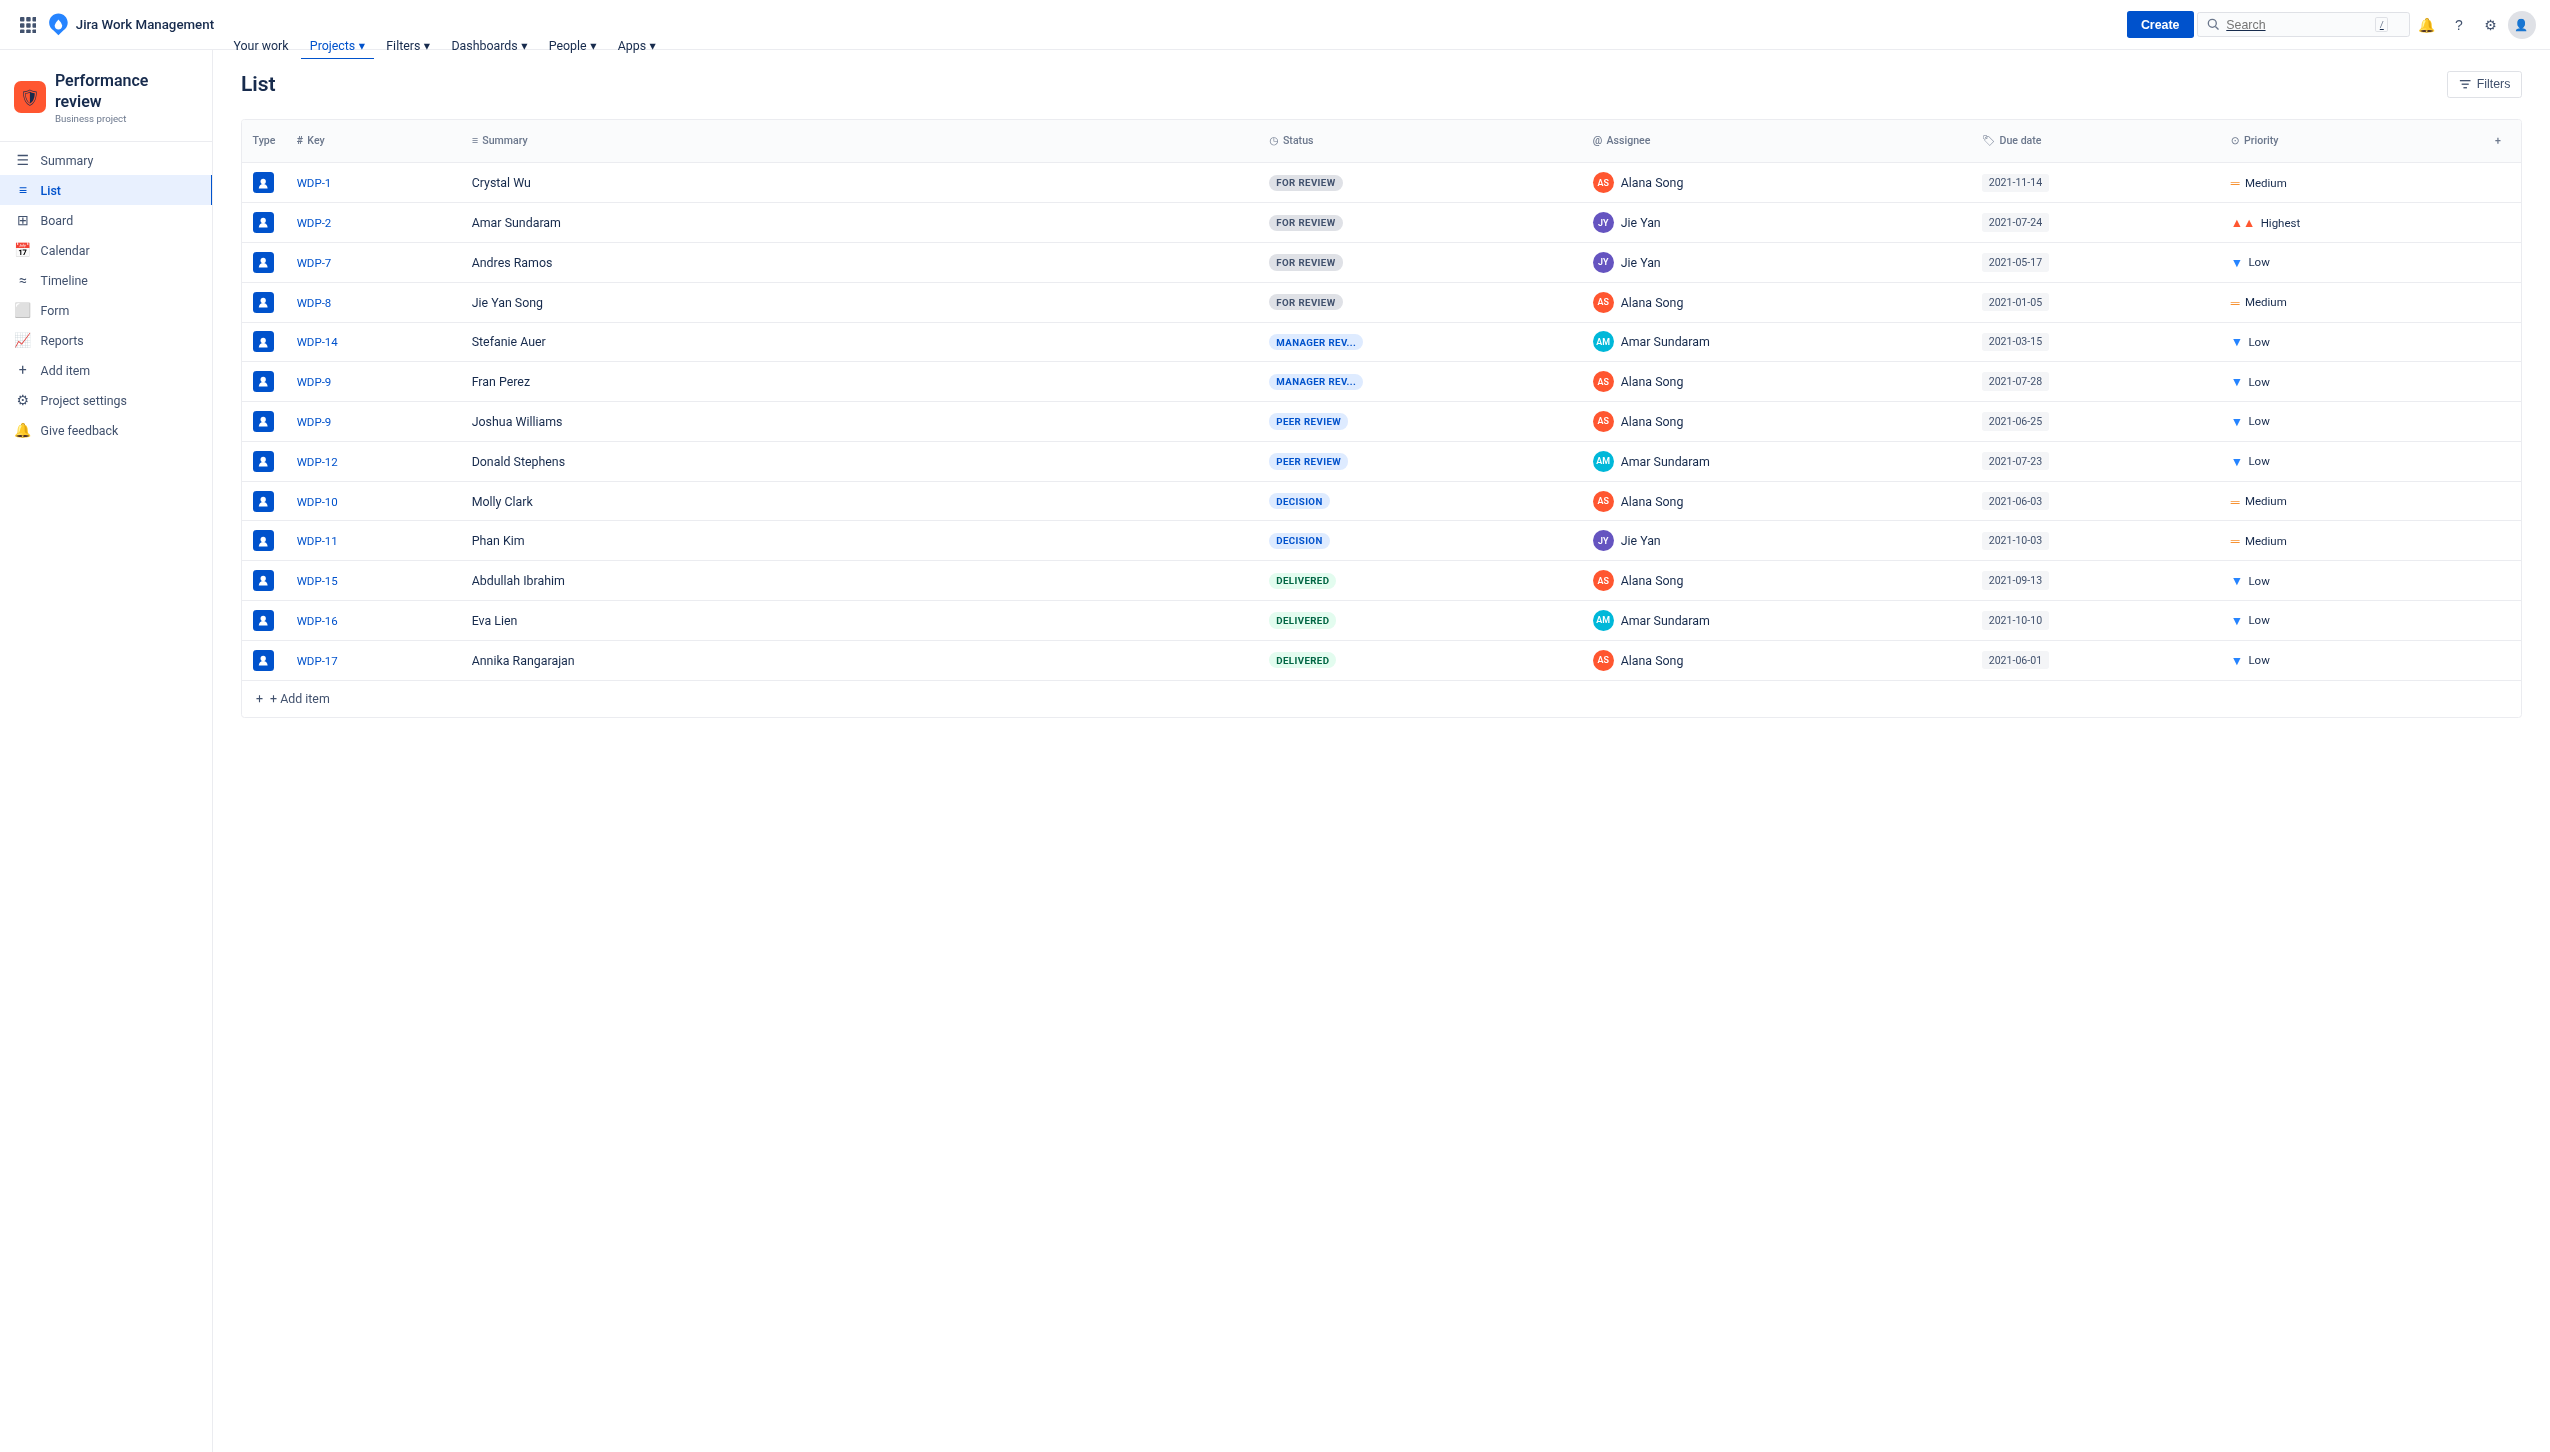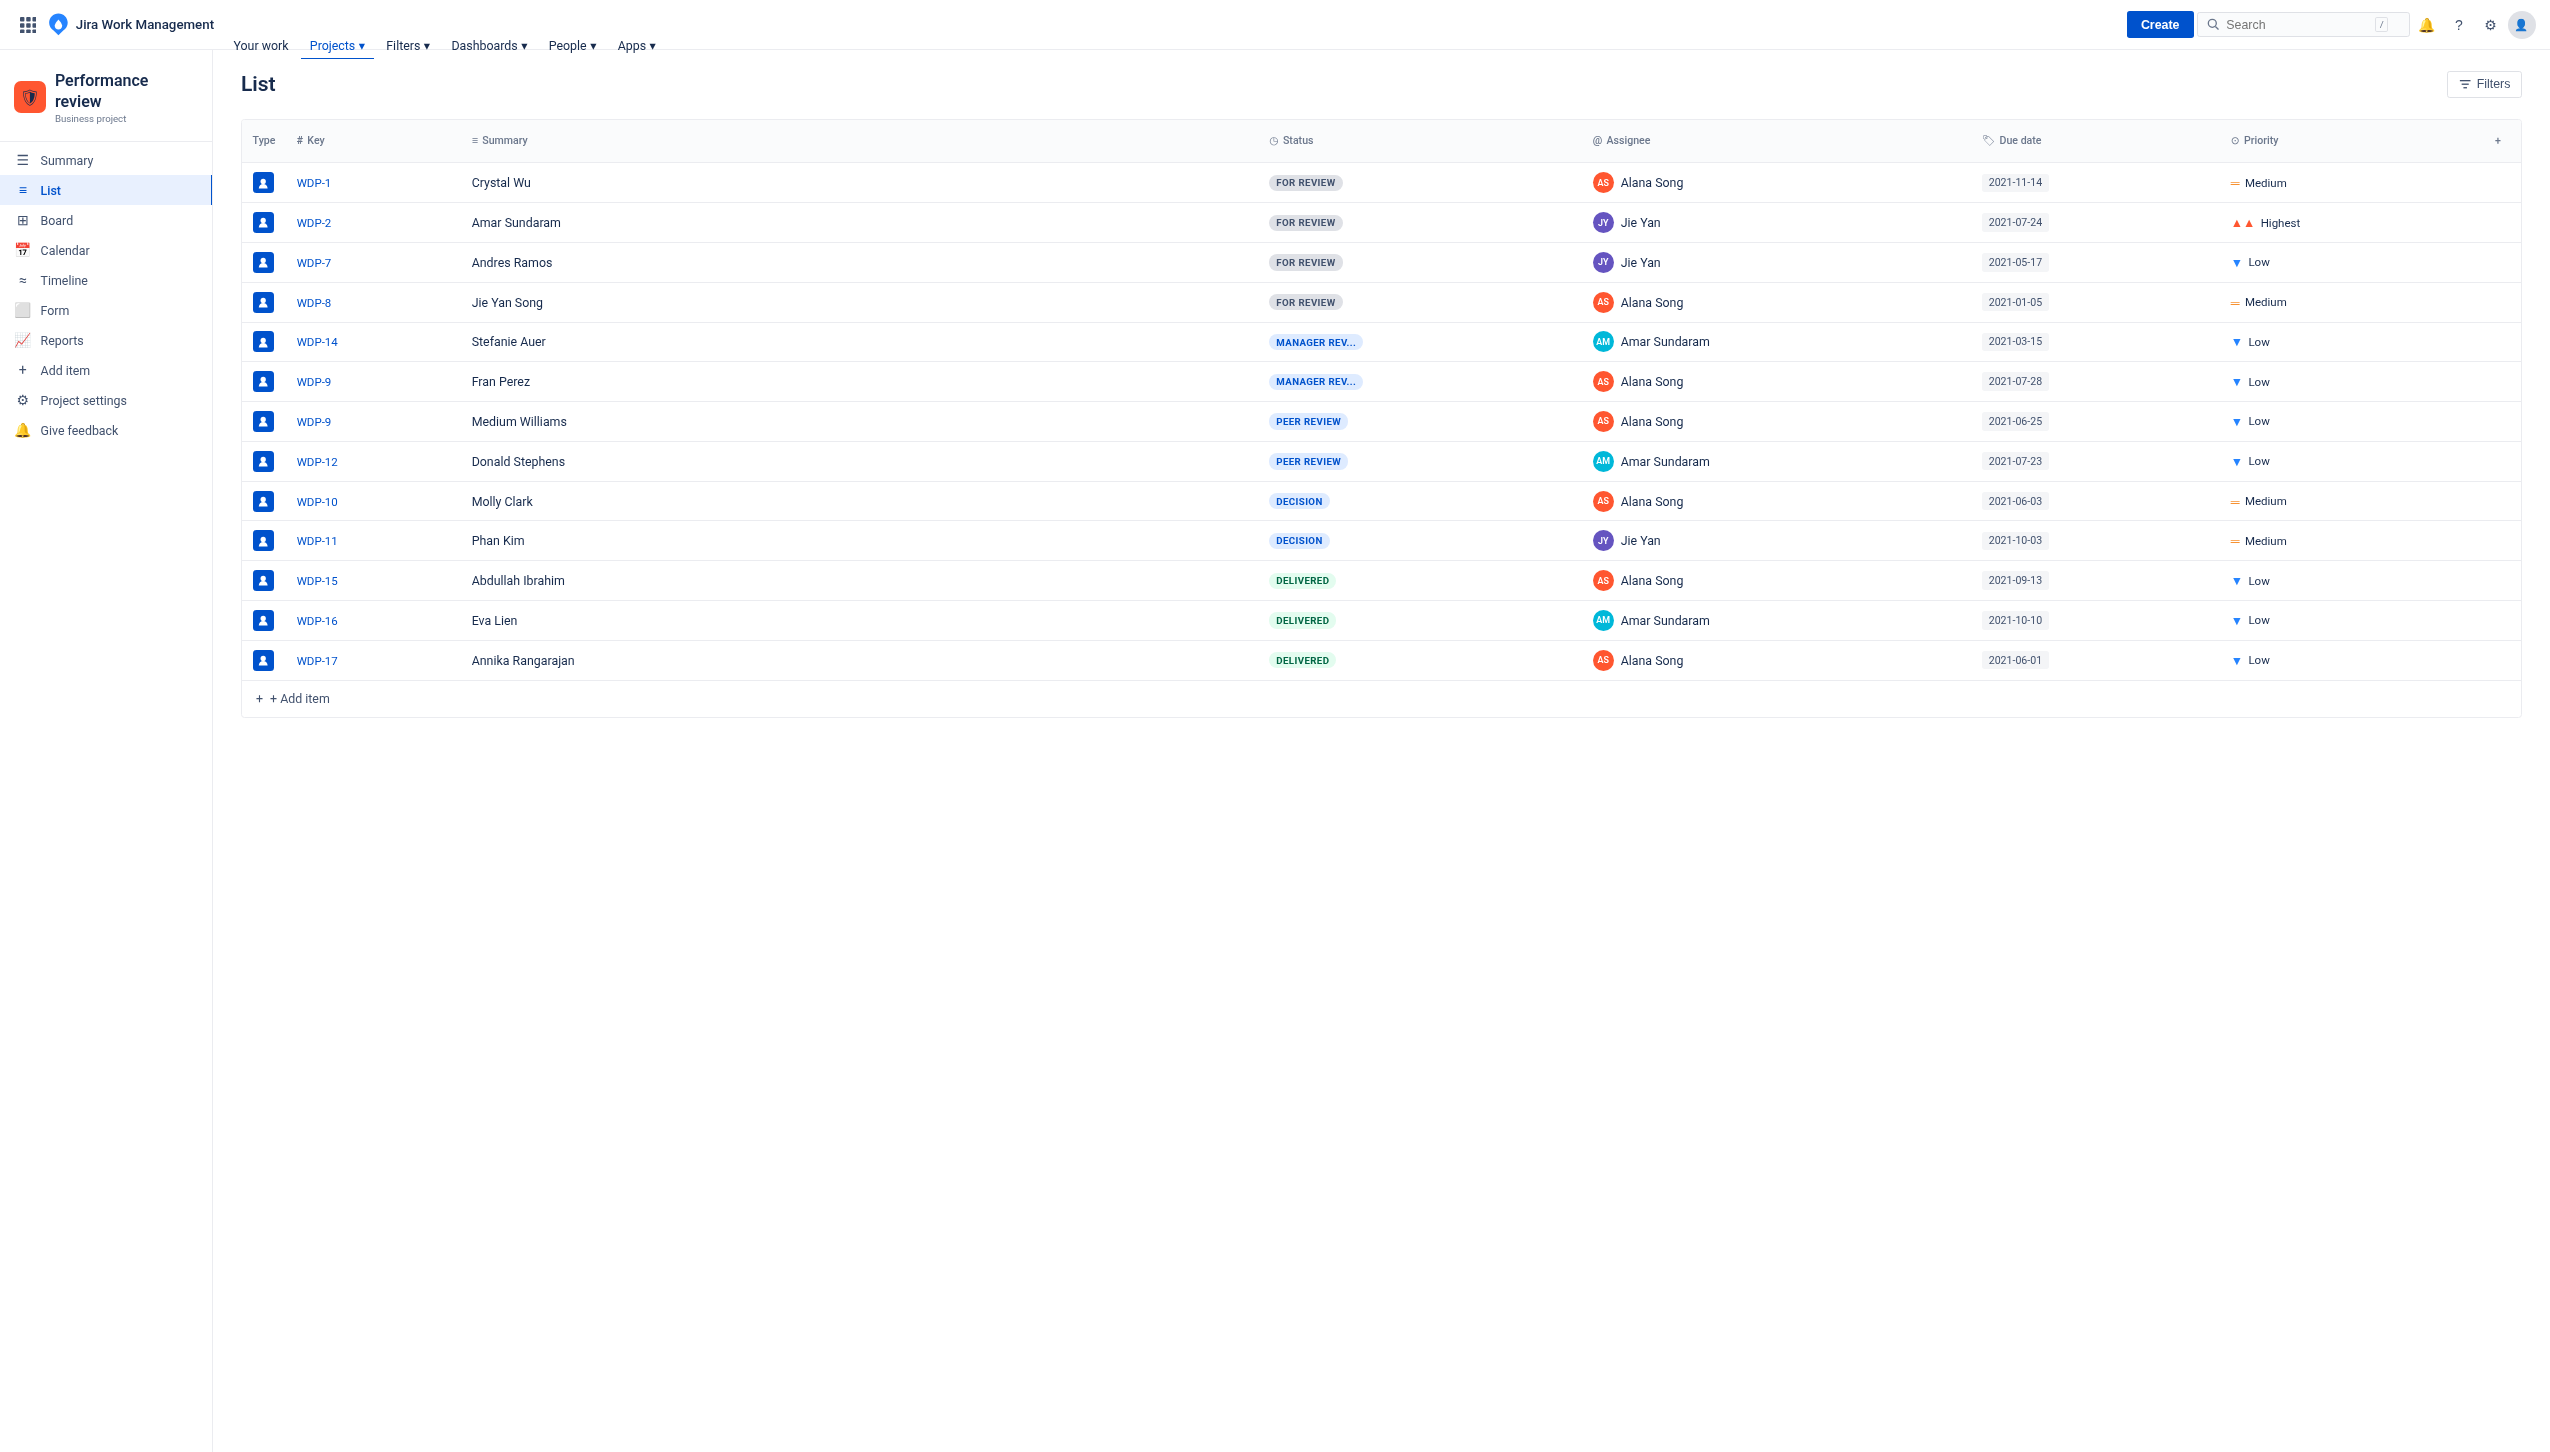--- a/index.html
+++ b/index.html
@@ -13,21 +13,21 @@
     }
     .topnav-grid { display: flex; align-items: center; gap: 3.5px; }
     .grid-icon { width: 28px; height: 28px; display: flex; align-items: center; justify-content: center; cursor: pointer; border-radius: 2.7px; }
     .app-logo { display: flex; align-items: center; gap: 5.3px; margin-right: 7px; text-decoration: none; }
     .logo-mark { width: 25px; height: 25px; }
     .logo-text { font-size: 13.3px; font-weight: 500; color: #172b4d; white-space: nowrap; }
     .nav-item { padding: 5.3px 8.9px; border-radius: 2.7px; cursor: pointer; font-size: 12.4px; color: #172b4d; display: flex; align-items: center; gap: 3.5px; margin-top: 42px; }
     .nav-item.active { color: #0052cc; border-bottom: 1.8px solid #0052cc; border-radius: 0; }
     .nav-spacer { flex: 1; }
     .create-btn { background: #0052cc; color: #fff; border: none; border-radius: 2.7px; padding: 6.2px 14px; font-size: 12.4px; font-weight: 700; cursor: pointer; }
-    .search-box { display: flex; align-items: center; border: 0.9px solid #dfe1e6; border-radius: 2.7px; padding: 4.4px 8.9px; gap: 7px; min-width: 213px; background: #fafbfc; cursor: text; }
+    .search-box { display: flex; align-items: center; border: 0.9px solid #dfe1e6; border-radius: 2.7px; padding: 4.4px 8.9px; gap: 7px; min-width: 213px; background: #fafbfc; cursor: text; text-decoration: underline; }
     .search-box input { border: none; background: transparent; outline: none; font-size: 12.4px; width: 142px; color: #172b4d; }
     .search-slash { font-size: 9.7px; color: #6b778c; border: 0.9px solid #dfe1e6; border-radius: 1.8px; padding: 0.9px 3.5px; }
     .topnav-actions { display: flex; align-items: center; gap: 3.5px; }
     .icon-btn { width: 28px; height: 28px; border-radius: 50%; display: flex; align-items: center; justify-content: center; cursor: pointer; color: #42526e; background: none; border: none; font-size: 14px; }
     .avatar-btn { width: 28px; height: 28px; border-radius: 50%; background: #dfe1e6; cursor: pointer; display: flex; align-items: center; justify-content: center; font-size: 11.5px; font-weight: 600; color: #42526e; }
 
     
     .layout { display: flex; margin-top: 50px; min-height: calc(100vh - 50px); }
 
     
@@ -459,21 +459,21 @@
         <div class="type-icon">
           <svg width="12.4" height="12.4" viewBox="0 0 14 14" fill="white">
             <circle cx="7" cy="5" r="3" fill="white"></circle>
             <path d="M2 13c0-2.8 2.2-5 5-5s5 2.2 5 5" fill="white"></path>
           </svg>
         </div>
       </td>
       <td>
         <a class="key-link" href="#">WDP-9</a>
       </td>
-      <td style="cursor:pointer;">Medium Williams</td>
+      <td style="cursor:pointer;">Joshua Williams</td>
       <td>
         <span class="status-badge status-peer-review">PEER REVIEW</span>
       </td>
       <td>
         <div class="assignee-cell">
           <div class="assignee-avatar" style="background:#ff5630;">AS</div>
           <span>Alana Song</span>
         </div>
       </td>
       <td>

